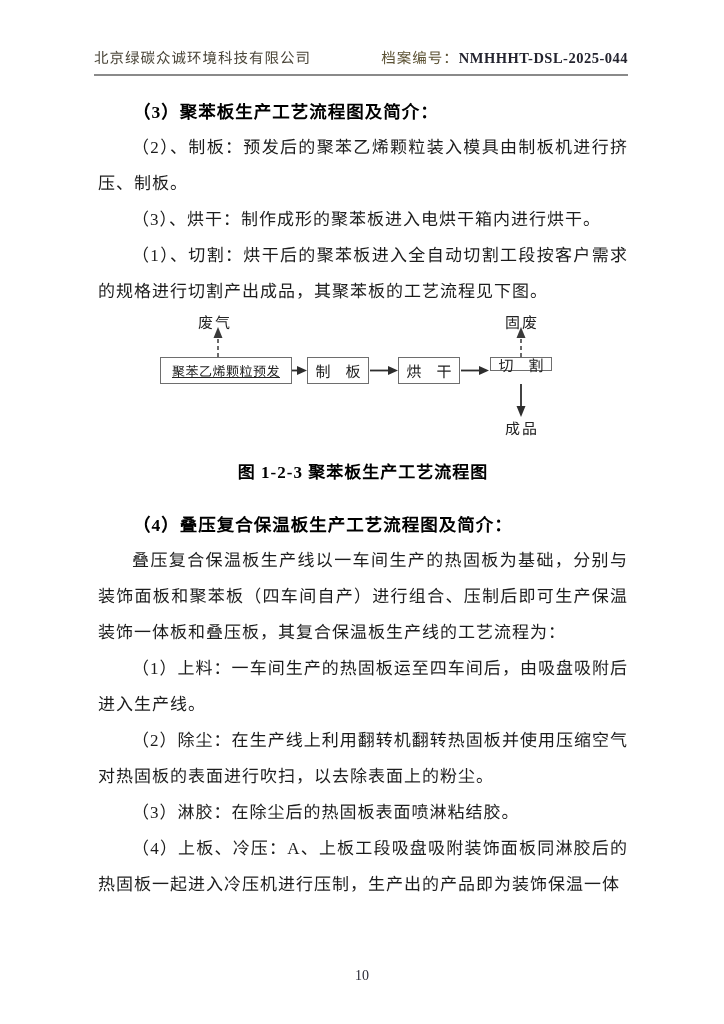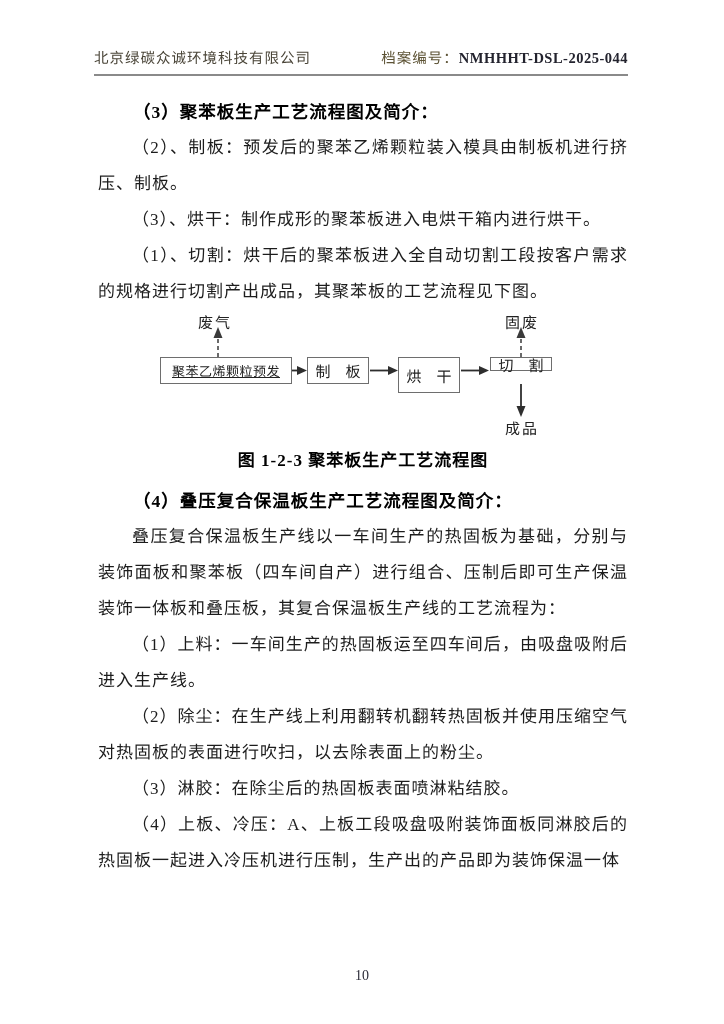--- a/index.html
+++ b/index.html
@@ -35,38 +35,38 @@
   .h-first{margin-top:18px;}
   .p{
     font-size:17px;line-height:36px;
     text-indent:2em;margin:0;
     text-align:justify;letter-spacing:1px;
     color:#1c1c1c;
   }
   .caption{
     font-weight:bold;color:#000;
     font-size:17px;line-height:36px;
-    text-align:center;margin:4px;letter-spacing:1px;
+    text-align:center;margin:16px;letter-spacing:1px;
   }
   .diagram{
     position:relative;
     width:530px;height:128px;
     margin:1px 0;
   }
   .flow-box{
     position:absolute;
     box-sizing:border-box;
     border:1px solid #6e6e6e;
     background:#fff;
     display:flex;align-items:center;justify-content:center;
     font-size:15px;color:#222;white-space:nowrap;
   }
   .box-pre{left:62px;top:46px;width:132px;height:27px;font-size:13px;letter-spacing:0.5px;text-decoration:underline;}
   .box-make{left:209px;top:46px;width:62px;height:27px;}
-  .box-dry{left:300px;top:46px;width:62px;height:36px;}
+  .box-dry{left:300px;top:46px;width:62px;height:27px;}
   .box-cut{left:392px;top:46px;width:62px;height:14px;}
   .flow-label{
     position:absolute;
     font-size:15px;color:#222;white-space:nowrap;letter-spacing:2px;
   }
   .lbl-gas{left:100px;top:0px;}
   .lbl-solid{left:407px;top:0px;}
   .lbl-product{left:407px;top:106px;}
   .arrows{position:absolute;left:0;top:0;}
   .footer{

